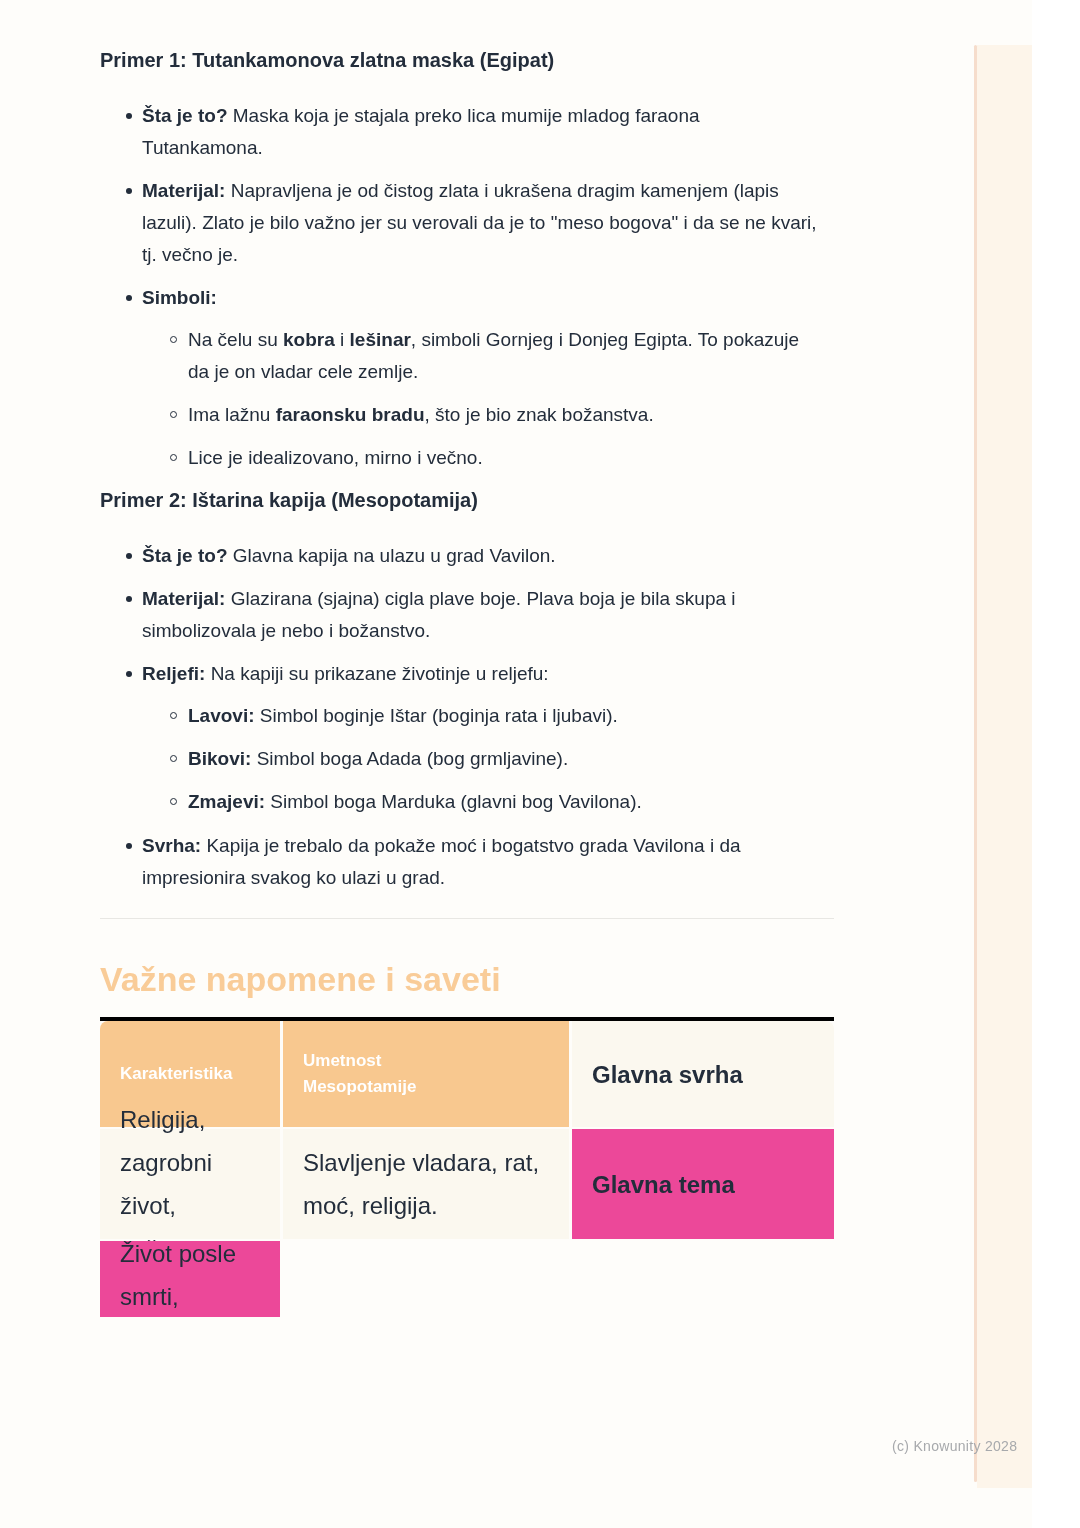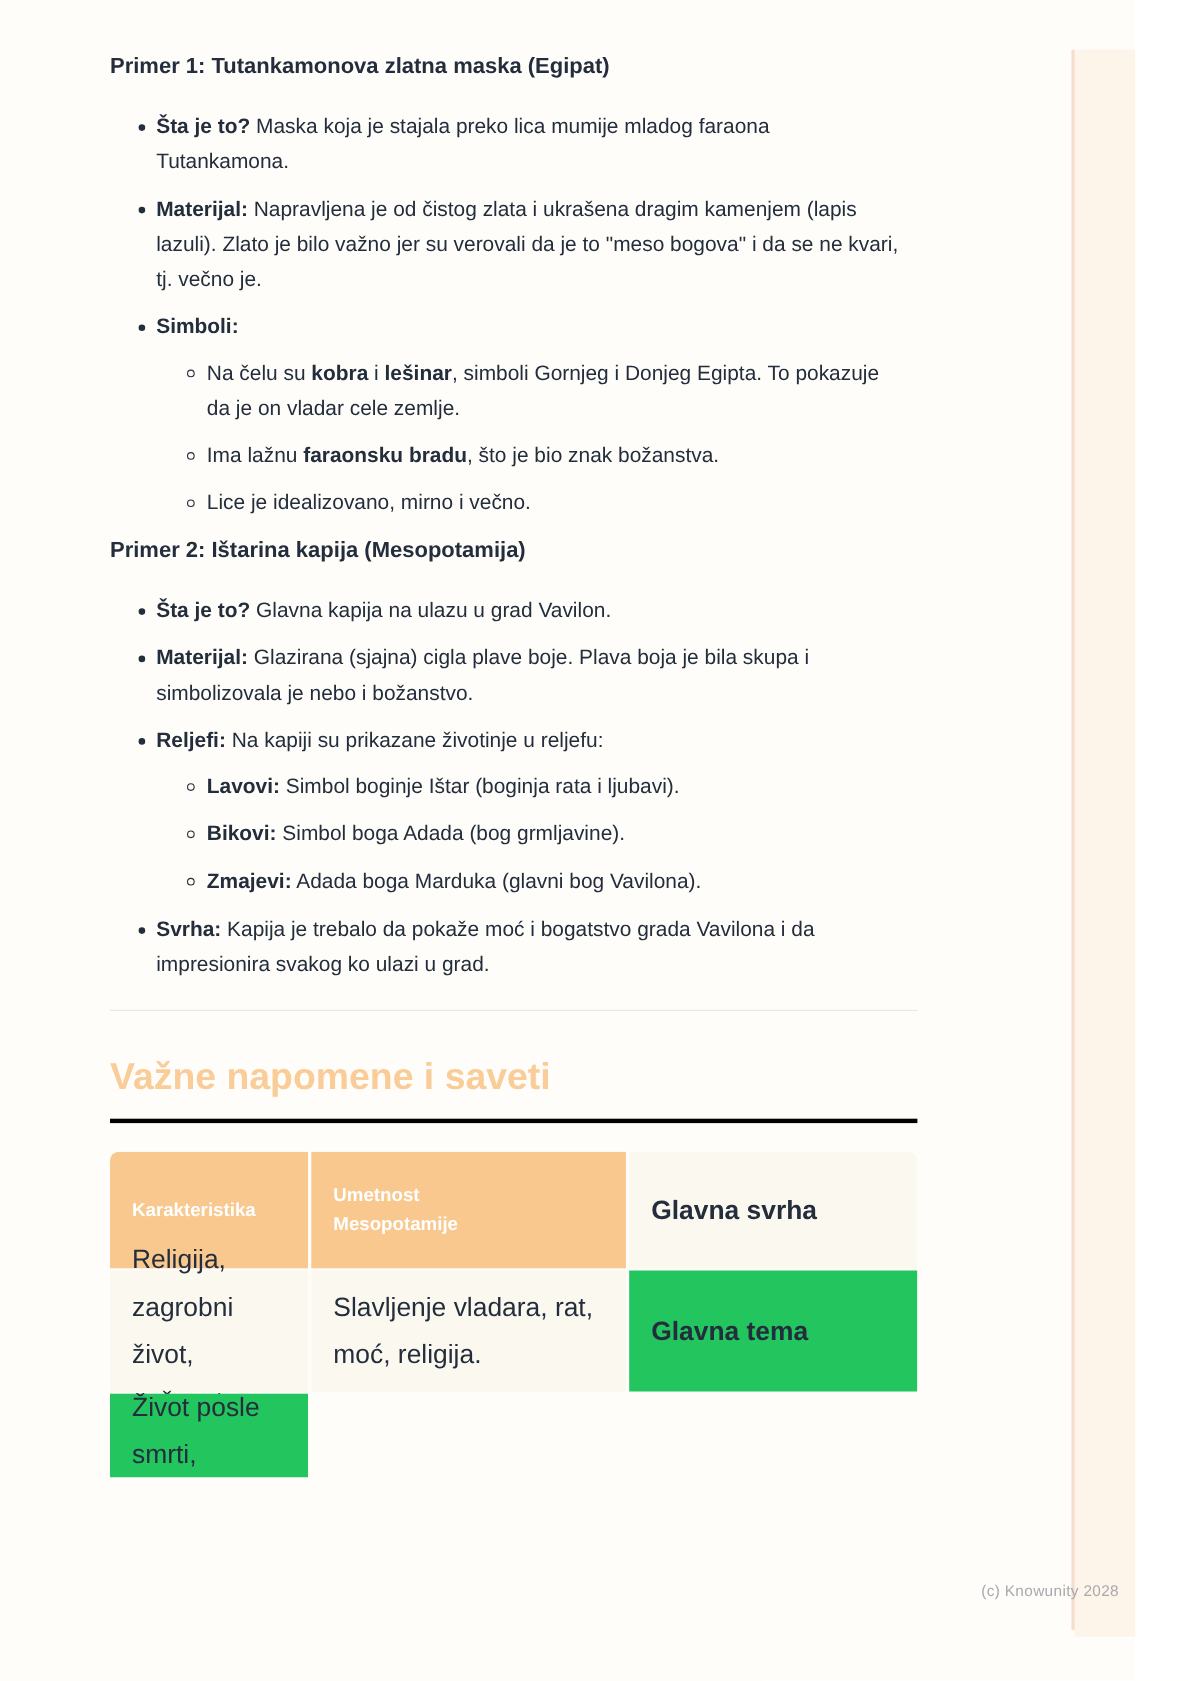--- a/index.html
+++ b/index.html
@@ -27,29 +27,29 @@
   .b { font-weight:700; }
 
   hr.sep { border:none; border-top:1px solid #e8e7e3; margin:24px 0 0 0; }
 
   h1.notes-h {
     font-size:34px; line-height:44px; font-weight:700; color:#f9cc98;
     margin:38px 0 0 0; padding-bottom:16px; border-bottom:4px solid #000000;
   }
   p.notes-p { font-size:19px; line-height:38px; text-align:justify; margin:30px 0 0 0; color:#232d3b; }
 
-  .table-clip { margin-top:26px; width:734px; height:296px; overflow:hidden; border-radius:8px 8px 0 0; }
+  .table-clip { width:734px; height:296px; overflow:hidden; border-radius:8px 8px 0 0; }
   .grid { display:grid; grid-template-columns:180px 286px 262px; grid-template-rows:106px 110px 110px; gap:2px 3px; }
   .cell { box-sizing:border-box; display:flex; align-items:center; padding:8px 20px; }
   .th { background:#f8c88f; color:#ffffff; font-weight:700; font-size:17px; line-height:26px; }
   .th.c3 span { display:inline-block; max-width:150px; }
   .td { font-size:24px; line-height:43px; }
   .td.lbl { font-weight:700; }
   .rowA { background:#fbf8ef; }
-  .rowB { background:#22c55e; }
+  .rowB { background:#ec4899; }
 
   .footer { position:absolute; left:892px; top:1437px; font-size:14px; line-height:18px; color:#a7a9ac; letter-spacing:0.3px; }
 </style>
 </head>
 <body>
 
 <div class="sheet"></div>
 <div class="edge-strip"></div>
 <div class="edge-line"></div>
 
@@ -73,21 +73,21 @@
   <h3 class="sec-h mt">Primer 2: Ištarina kapija (Mesopotamija)</h3>
 
   <ul class="l1">
     <li><span class="b">Šta je to?</span><span> Glavna kapija na ulazu u grad Vavilon.</span></li>
     <li><span class="b">Materijal:</span><span> Glazirana (sjajna) cigla plave boje. Plava boja je bila skupa i simbolizovala je nebo i božanstvo.</span></li>
     <li>
       <span class="b">Reljefi:</span><span> Na kapiji su prikazane životinje u reljefu:</span>
       <ul class="l2">
         <li><span class="b">Lavovi:</span><span> Simbol boginje Ištar (boginja rata i ljubavi).</span></li>
         <li><span class="b">Bikovi:</span><span> Simbol boga Adada (bog grmljavine).</span></li>
-        <li><span class="b">Zmajevi:</span><span> Adada boga Marduka (glavni bog Vavilona).</span></li>
+        <li><span class="b">Zmajevi:</span><span> Simbol boga Marduka (glavni bog Vavilona).</span></li>
       </ul>
     </li>
     <li><span class="b">Svrha:</span><span> Kapija je trebalo da pokaže moć i bogatstvo grada Vavilona i da impresionira svakog ko ulazi u grad.</span></li>
   </ul>
 
   <hr class="sep">
 
   <h1 class="notes-h">Važne napomene i saveti</h1>
 
 

